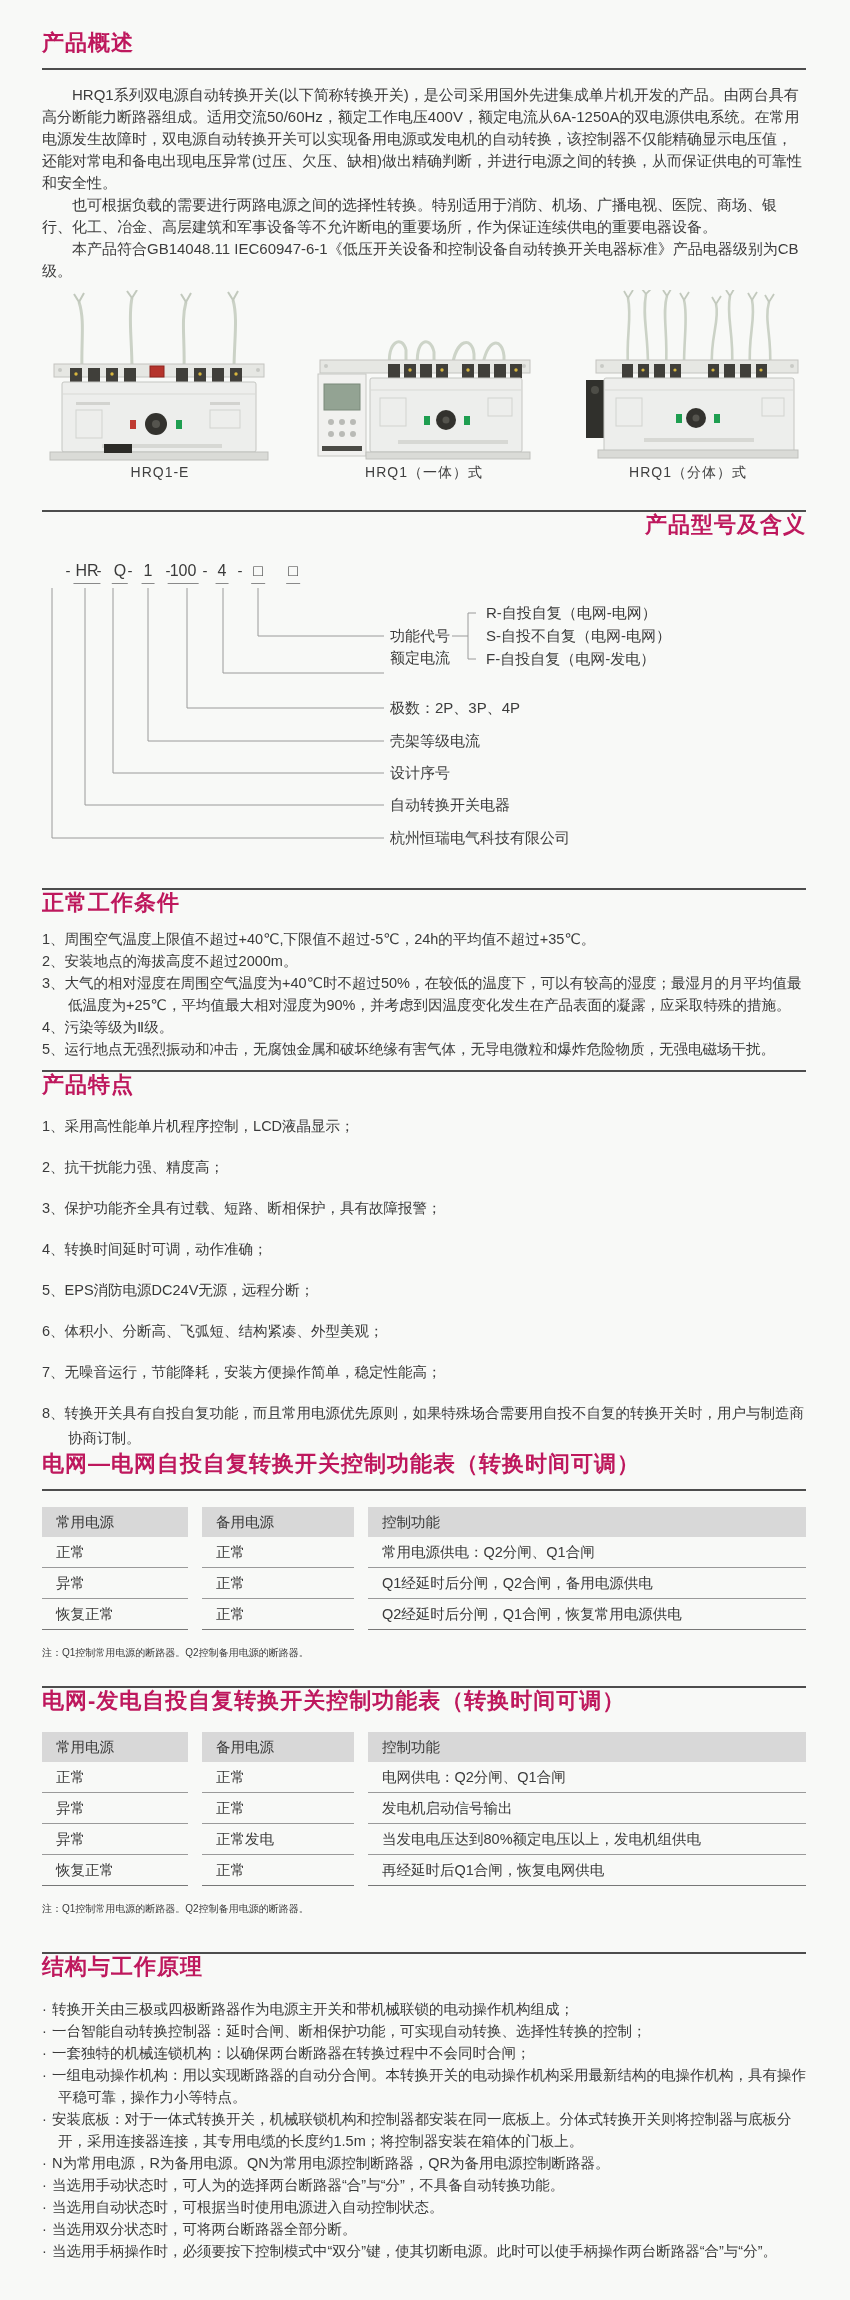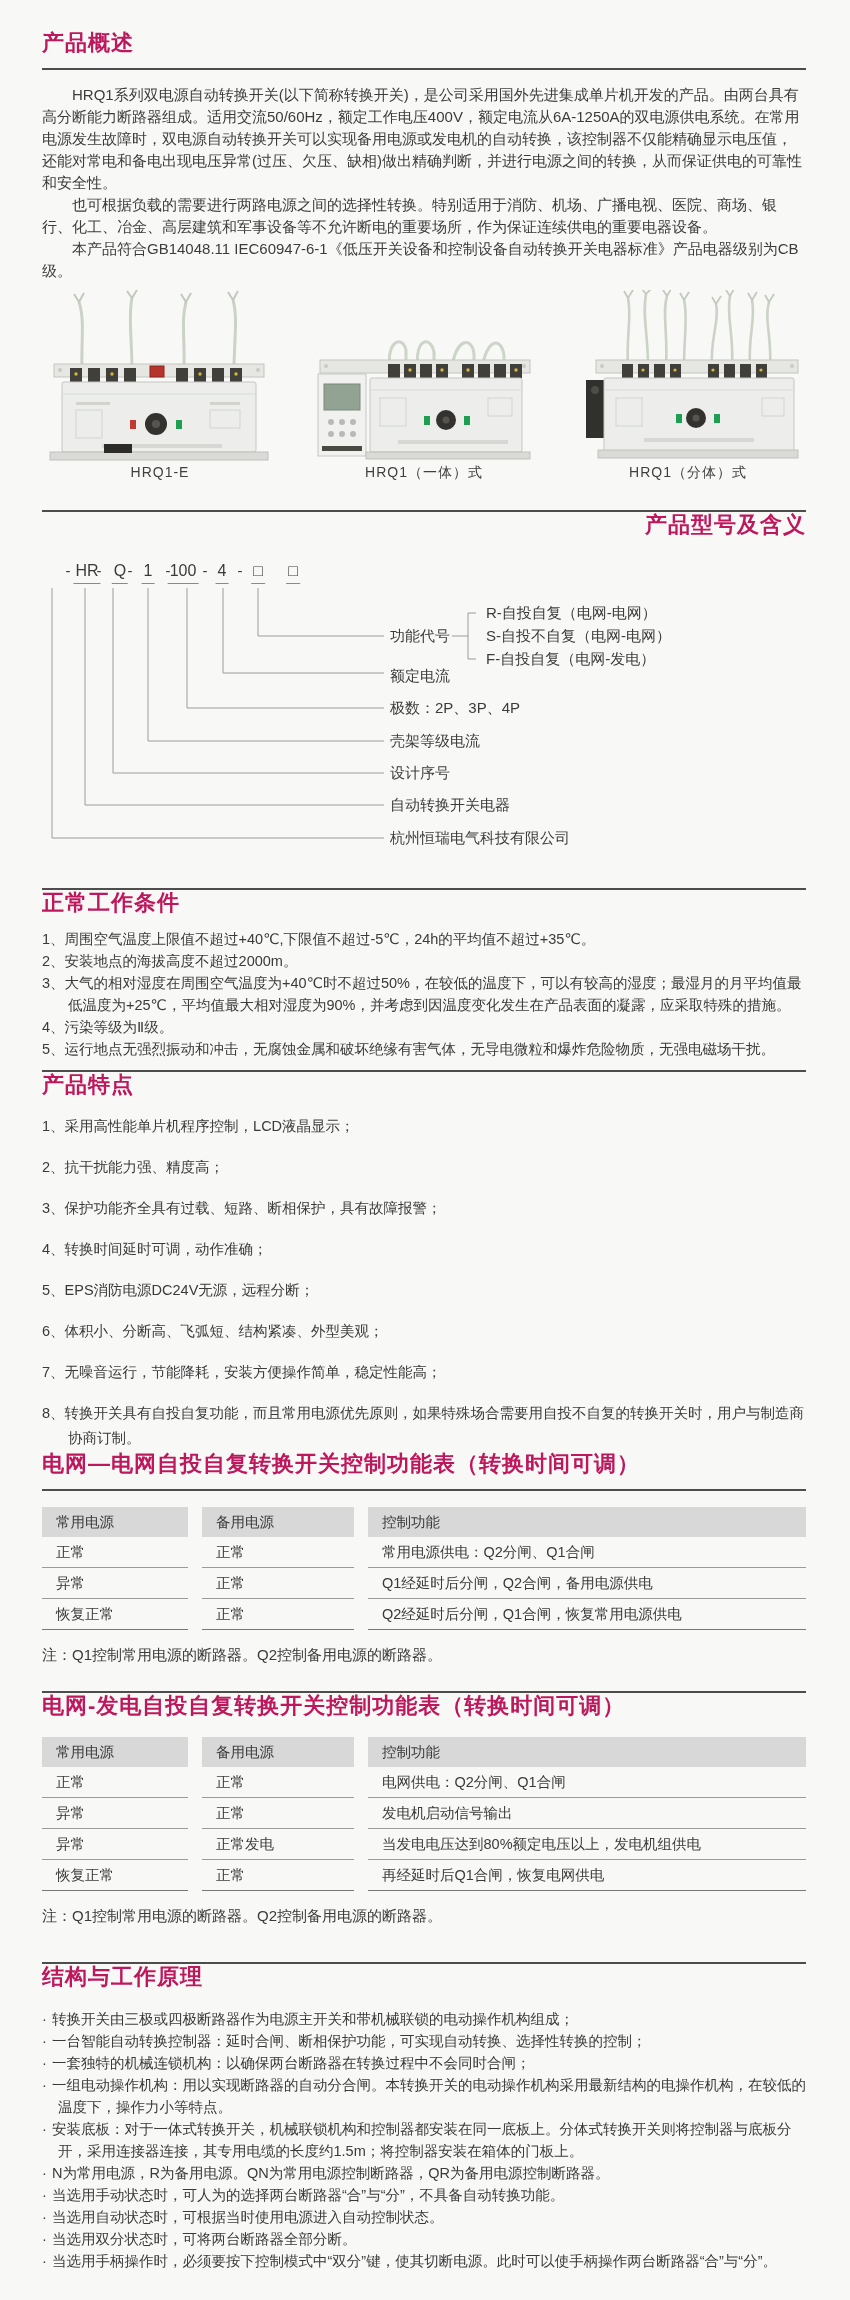--- a/index.html
+++ b/index.html
@@ -58,21 +58,21 @@
   .func-table{display:grid;grid-template-columns:146px 152px 1fr;column-gap:14px;margin-top:16px;}
   .func-table .hc{
     background:#d8d8d8;font-size:14.5px;color:#3a3a3a;
     padding:7px 0 7px 14px;height:16px;line-height:16px;
   }
   .func-table .bc{
     font-size:14.5px;color:#3a3a3a;padding:7px 0 7px 14px;height:16px;line-height:16px;
     border-bottom:1px solid #9a9a9a;
   }
   .func-table .last{border-bottom:1px solid #777;}
-  .tbl-note{font-size:15px;color:#3a3a3a;margin-top:16px;}
+  .tbl-note{font-size:10px;color:#3a3a3a;margin-top:16px;}
   .rule.r5{margin-top:26px;}
   .tbl2-h{margin-top:28px;margin-bottom:0;}
   .func-table.t2{margin-top:18px;}
   .rule.r6{margin-top:36px;}
   .struct-h{margin-top:18px;margin-bottom:0;}
   ul.struct{margin-top:18px;}
   ul.struct li{padding-left:16px;text-indent:-16px;line-height:22px;}
   ul.struct .dot{display:inline-block;width:10px;text-indent:0;}
 </style>
 </head>
@@ -283,21 +283,21 @@
       <span class="dash" style="left:163px">-</span>
       <span class="seg" style="left:181px">□</span>
       <span class="dash" style="left:198px">-</span>
       <span class="seg" style="left:216px">□</span>
 
       <span class="co-label" style="top:64px">功能代号</span>
       <span class="fn-opt" style="top:41px">R-自投自复（电网-电网）</span>
       <span class="fn-opt" style="top:64px">S-自投不自复（电网-电网）</span>
       <span class="fn-opt" style="top:87px">F-自投自复（电网-发电）</span>
 
-      <span class="co-label" style="top:104px">额定电流</span>
+      <span class="co-label" style="top:86px">额定电流</span>
       <span class="co-label" style="top:136px">极数：2P、3P、4P</span>
       <span class="co-label" style="top:169px">壳架等级电流</span>
       <span class="co-label" style="top:201px">设计序号</span>
       <span class="co-label" style="top:233px">自动转换开关电器</span>
       <span class="co-label" style="top:266px">杭州恒瑞电气科技有限公司</span>
     </div>
   </section>
 
   <div class="rule r3"></div>
   <section>
@@ -376,21 +376,21 @@
     <div class="tbl-note">注：Q1控制常用电源的断路器。Q2控制备用电源的断路器。</div>
   </section>
 
   <div class="rule r6"></div>
   <section>
     <h2 class="sec-h struct-h">结构与工作原理</h2>
     <ul class="plain struct">
       <li><span class="dot">·</span><span>转换开关由三极或四极断路器作为电源主开关和带机械联锁的电动操作机构组成；</span></li>
       <li><span class="dot">·</span><span>一台智能自动转换控制器：延时合闸、断相保护功能，可实现自动转换、选择性转换的控制；</span></li>
       <li><span class="dot">·</span><span>一套独特的机械连锁机构：以确保两台断路器在转换过程中不会同时合闸；</span></li>
-      <li><span class="dot">·</span><span>一组电动操作机构：用以实现断路器的自动分合闸。本转换开关的电动操作机构采用最新结构的电操作机构，在较低的温度下，操作力小等特点。</span></li>
+      <li><span class="dot">·</span><span>一组电动操作机构：用以实现断路器的自动分合闸。本转换开关的电动操作机构采用最新结构的电操作机构，具有操作平稳可靠，操作力小等特点。</span></li>
       <li><span class="dot">·</span><span>安装底板：对于一体式转换开关，机械联锁机构和控制器都安装在同一底板上。分体式转换开关则将控制器与底板分开，采用连接器连接，其专用电缆的长度约1.5m；将控制器安装在箱体的门板上。</span></li>
       <li><span class="dot">·</span><span>N为常用电源，R为备用电源。QN为常用电源控制断路器，QR为备用电源控制断路器。</span></li>
       <li><span class="dot">·</span><span>当选用手动状态时，可人为的选择两台断路器“合”与“分”，不具备自动转换功能。</span></li>
       <li><span class="dot">·</span><span>当选用自动状态时，可根据当时使用电源进入自动控制状态。</span></li>
       <li><span class="dot">·</span><span>当选用双分状态时，可将两台断路器全部分断。</span></li>
       <li><span class="dot">·</span><span>当选用手柄操作时，必须要按下控制模式中“双分”键，使其切断电源。此时可以使手柄操作两台断路器“合”与“分”。</span></li>
     </ul>
   </section>
 
 </div>

